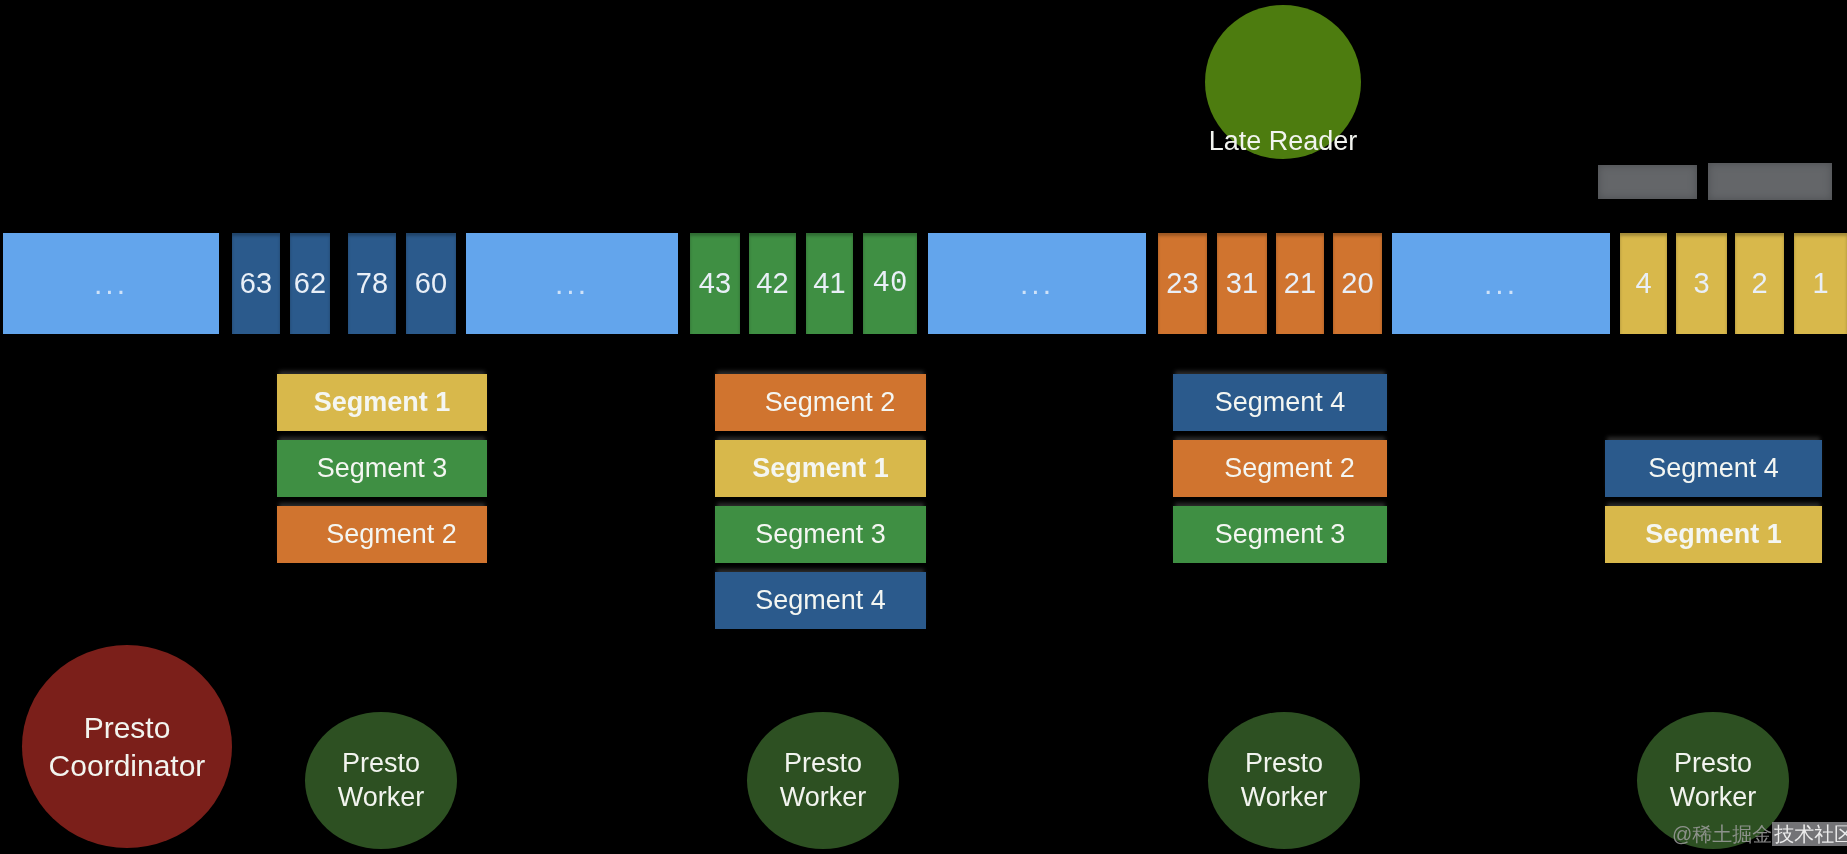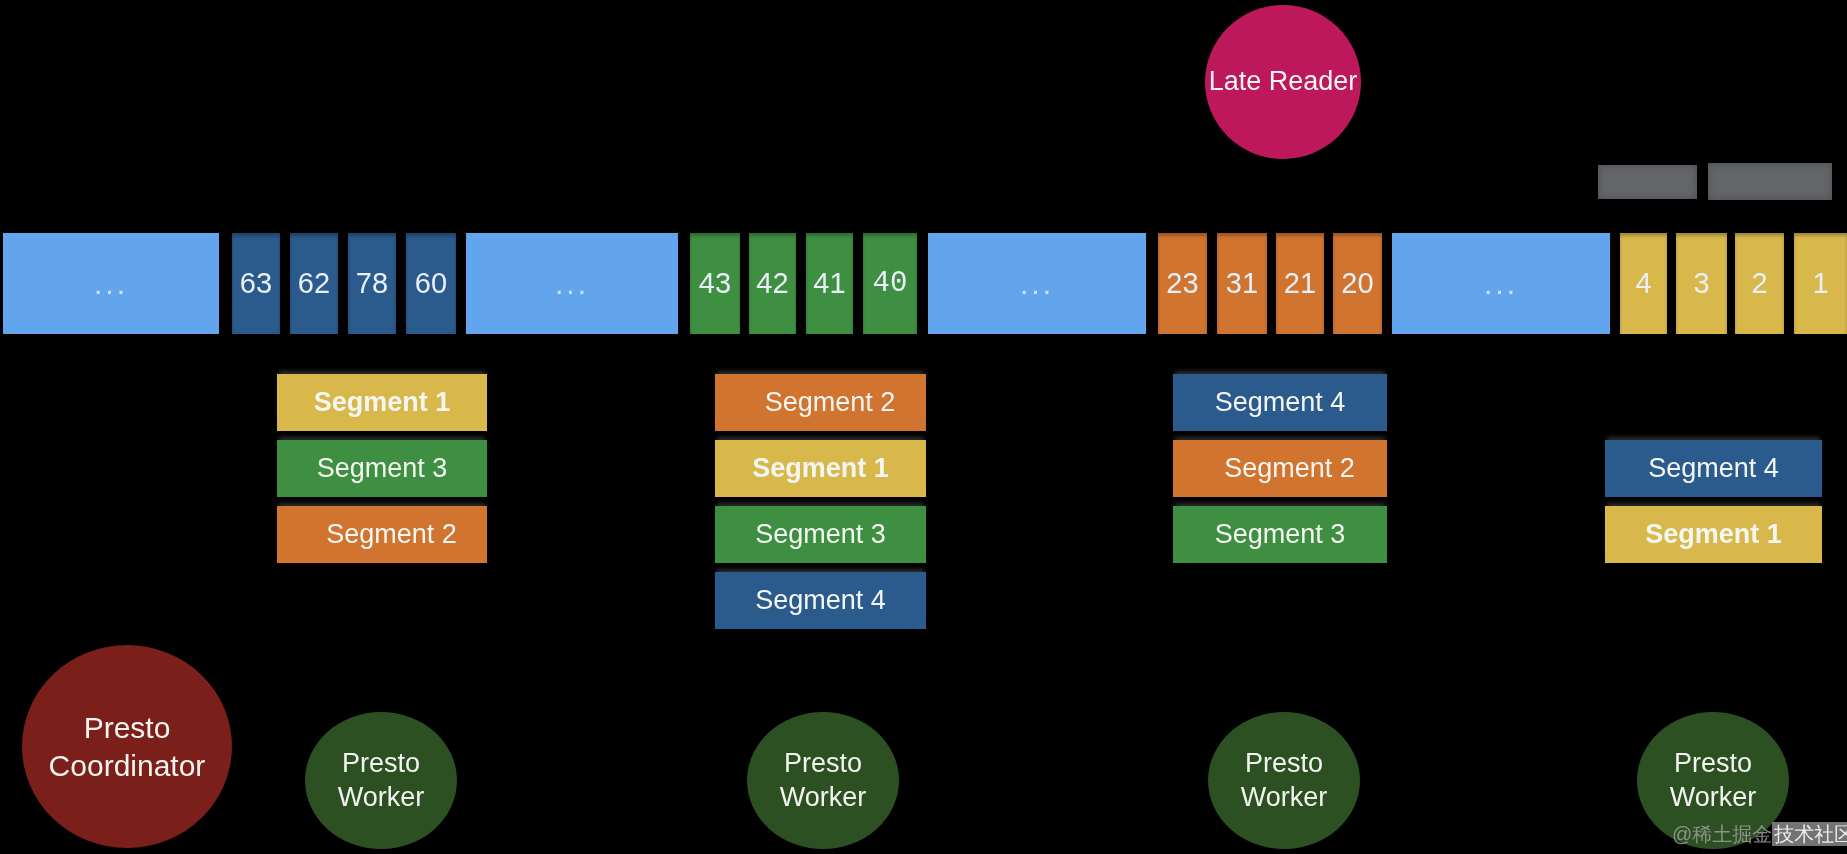--- a/index.html
+++ b/index.html
@@ -14,21 +14,21 @@
   .circle{
     position:absolute;
     border-radius:50%;
     display:flex;align-items:center;justify-content:center;
     text-align:center;
     color:#f2f4ef;
     line-height:1.25;
   }
   .reader{width:156px;height:154px;font-size:27px;}
   .reader-latest{left:306px;top:6px;background:#7cba58;}
-  .reader-late{left:1205px;top:5px;background:#be185d;}
+  .reader-late{left:1205px;top:5px;background:#4d7c0f;align-items:flex-end;}
   .coordinator{left:22px;top:645px;width:210px;height:203px;background:#7b1f1a;font-size:30px;}
   .worker{width:152px;height:137px;top:712px;background:#2d5022;font-size:27px;}
   .worker-1{left:305px;}
   .worker-2{left:747px;}
   .worker-3{left:1208px;}
   .worker-4{left:1637px;}
   
   .timeline{position:absolute;left:0;top:233px;width:1847px;height:101px;}
   .tblock{
     position:absolute;top:0;height:101px;
@@ -85,21 +85,21 @@
   <div class="circle reader reader-late">
     <span>Late Reader</span>
   </div>
 
   <div class="redacted redacted-1"></div>
   <div class="redacted redacted-2"></div>
 
   <div class="timeline">
     <div class="tblock lb" style="left:3px;width:216px;">...</div>
     <div class="tblock db cell" style="left:232px;width:48px;">63</div>
-    <div class="tblock db cell" style="left:290px;width:48px;">62</div>
+    <div class="tblock db cell" style="left:290px;width:40px;">62</div>
     <div class="tblock db cell" style="left:348px;width:48px;">78</div>
     <div class="tblock db cell" style="left:406px;width:50px;">60</div>
     <div class="tblock lb" style="left:466px;width:212px;">...</div>
     <div class="tblock gr cell" style="left:690px;width:50px;">43</div>
     <div class="tblock gr cell" style="left:749px;width:47px;">42</div>
     <div class="tblock gr cell" style="left:806px;width:47px;">41</div>
     <div class="tblock gr cell" style="left:863px;width:54px;font-family:Liberation Mono, monospace;">40</div>
     <div class="tblock lb" style="left:928px;width:218px;">...</div>
     <div class="tblock or cell" style="left:1158px;width:49px;">23</div>
     <div class="tblock or cell" style="left:1217px;width:50px;">31</div>

